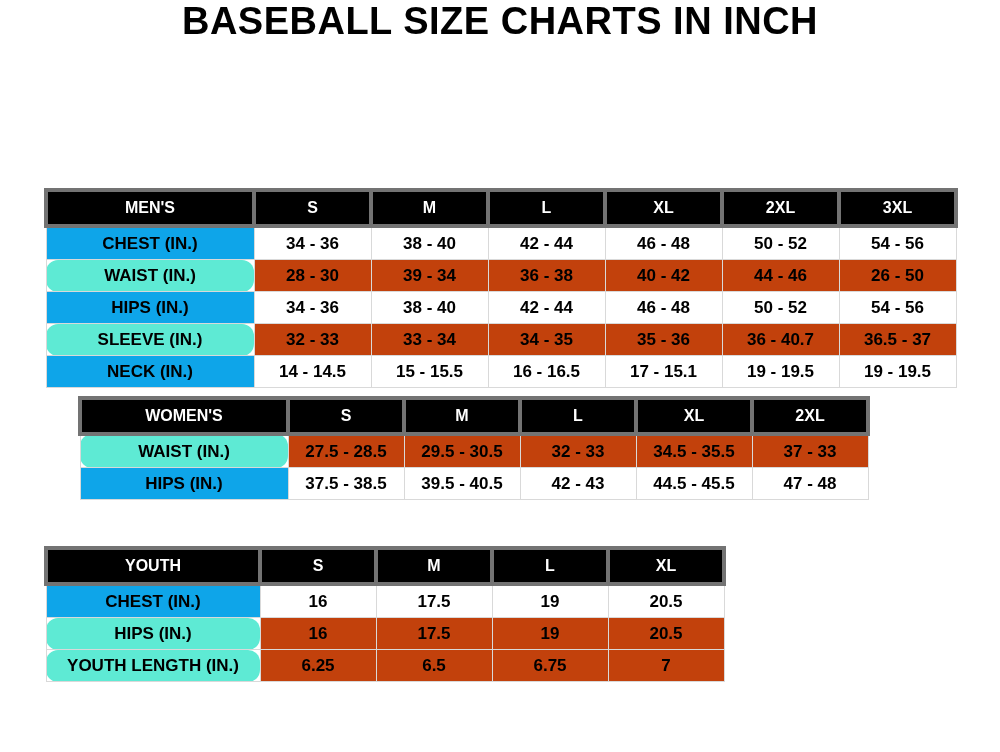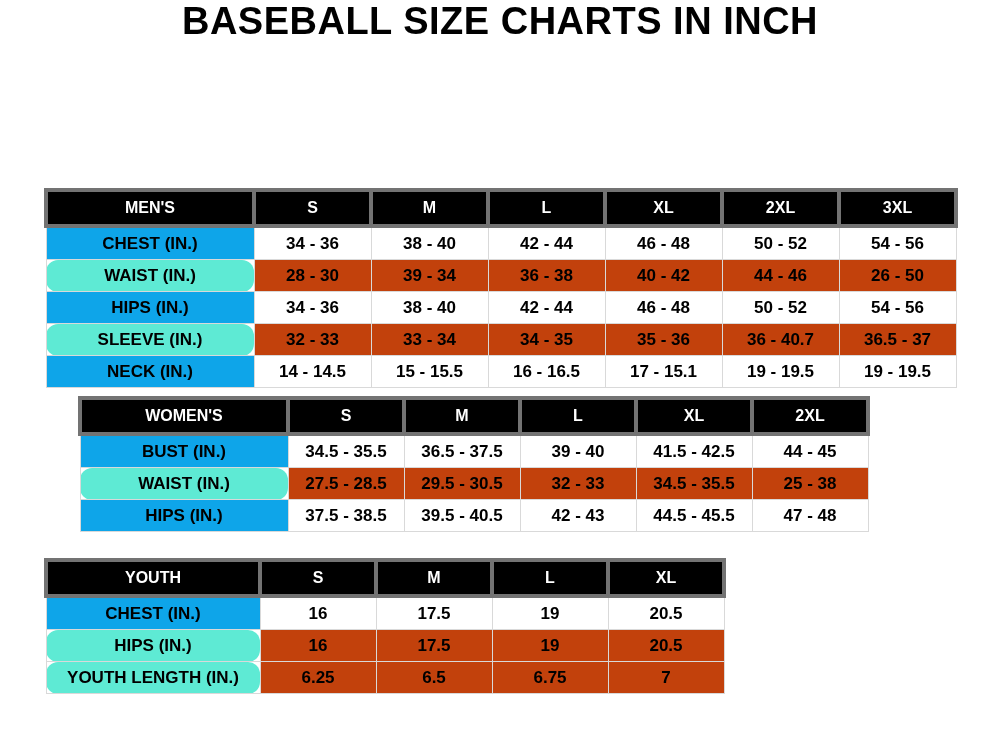--- a/index.html
+++ b/index.html
@@ -49,21 +49,21 @@
   #table-womens {
     position: absolute;
     left: 44px;
     top: 396px;
     width: 790px;
     margin-left: 34px;
   }
   #table-youth {
     position: absolute;
     left: 44px;
-    top: 558px;
+    top: 546px;
     width: 540px;
   }
 
   table.size-table th,
   table.size-table td {
     border: 1px solid #ffffff;
     text-align: center;
     height: 31px;
     padding: 0 2px;
     white-space: nowrap;
@@ -214,35 +214,27 @@
         <tr>
           <th class="hdr-left">WOMEN'S</th>
           <th>S</th>
           <th>M</th>
           <th>L</th>
           <th>XL</th>
           <th>2XL</th>
         </tr>
       </thead>
       <tbody>
-        <tr>
-          <td class="rowlabel">BUST (IN.)</td>
-          <td>34.5 - 35.5</td>
-          <td>36.5 - 37.5</td>
-          <td>39 - 40</td>
-          <td>41.5 - 42.5</td>
-          <td>44 - 45</td>
-        </tr>
         <tr class="alt">
           <td class="rowlabel">WAIST (IN.)</td>
           <td>27.5 - 28.5</td>
           <td>29.5 - 30.5</td>
           <td>32 - 33</td>
           <td>34.5 - 35.5</td>
-          <td>25 - 38</td>
+          <td>37 - 33</td>
         </tr>
         <tr>
           <td class="rowlabel">HIPS (IN.)</td>
           <td>37.5 - 38.5</td>
           <td>39.5 - 40.5</td>
           <td>42 - 43</td>
           <td>44.5 - 45.5</td>
           <td>47 - 48</td>
         </tr>
       </tbody>

